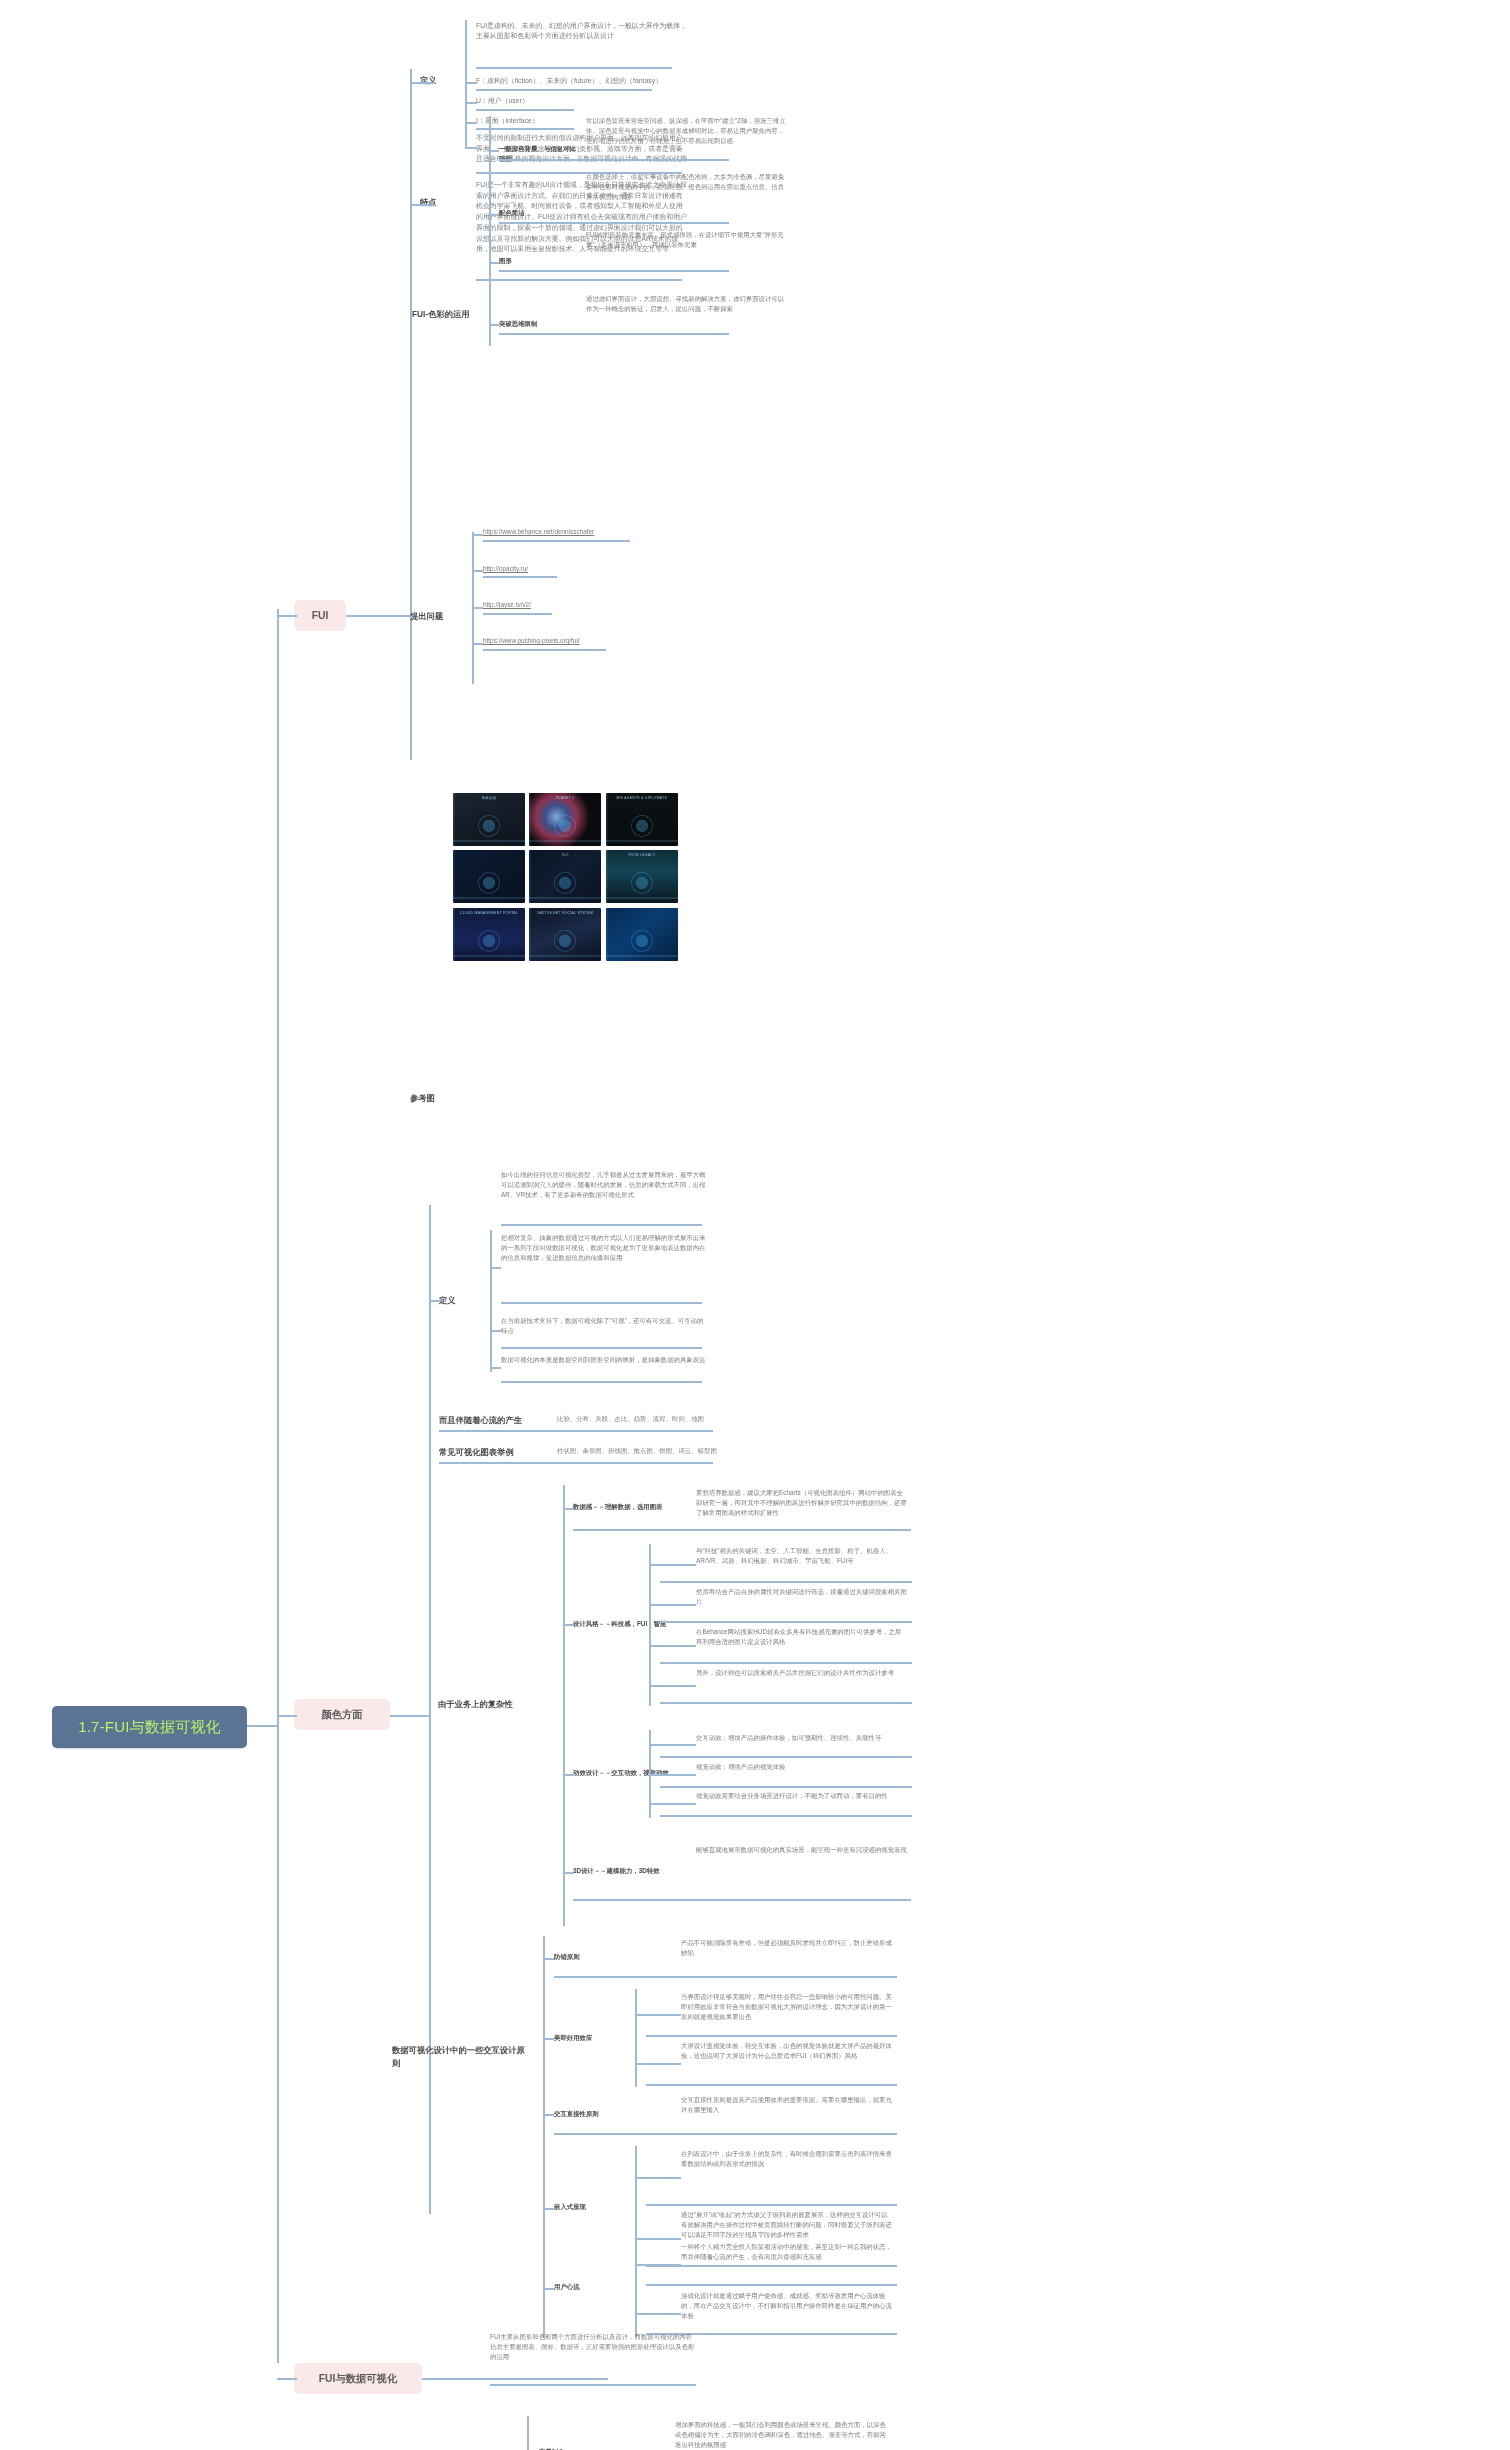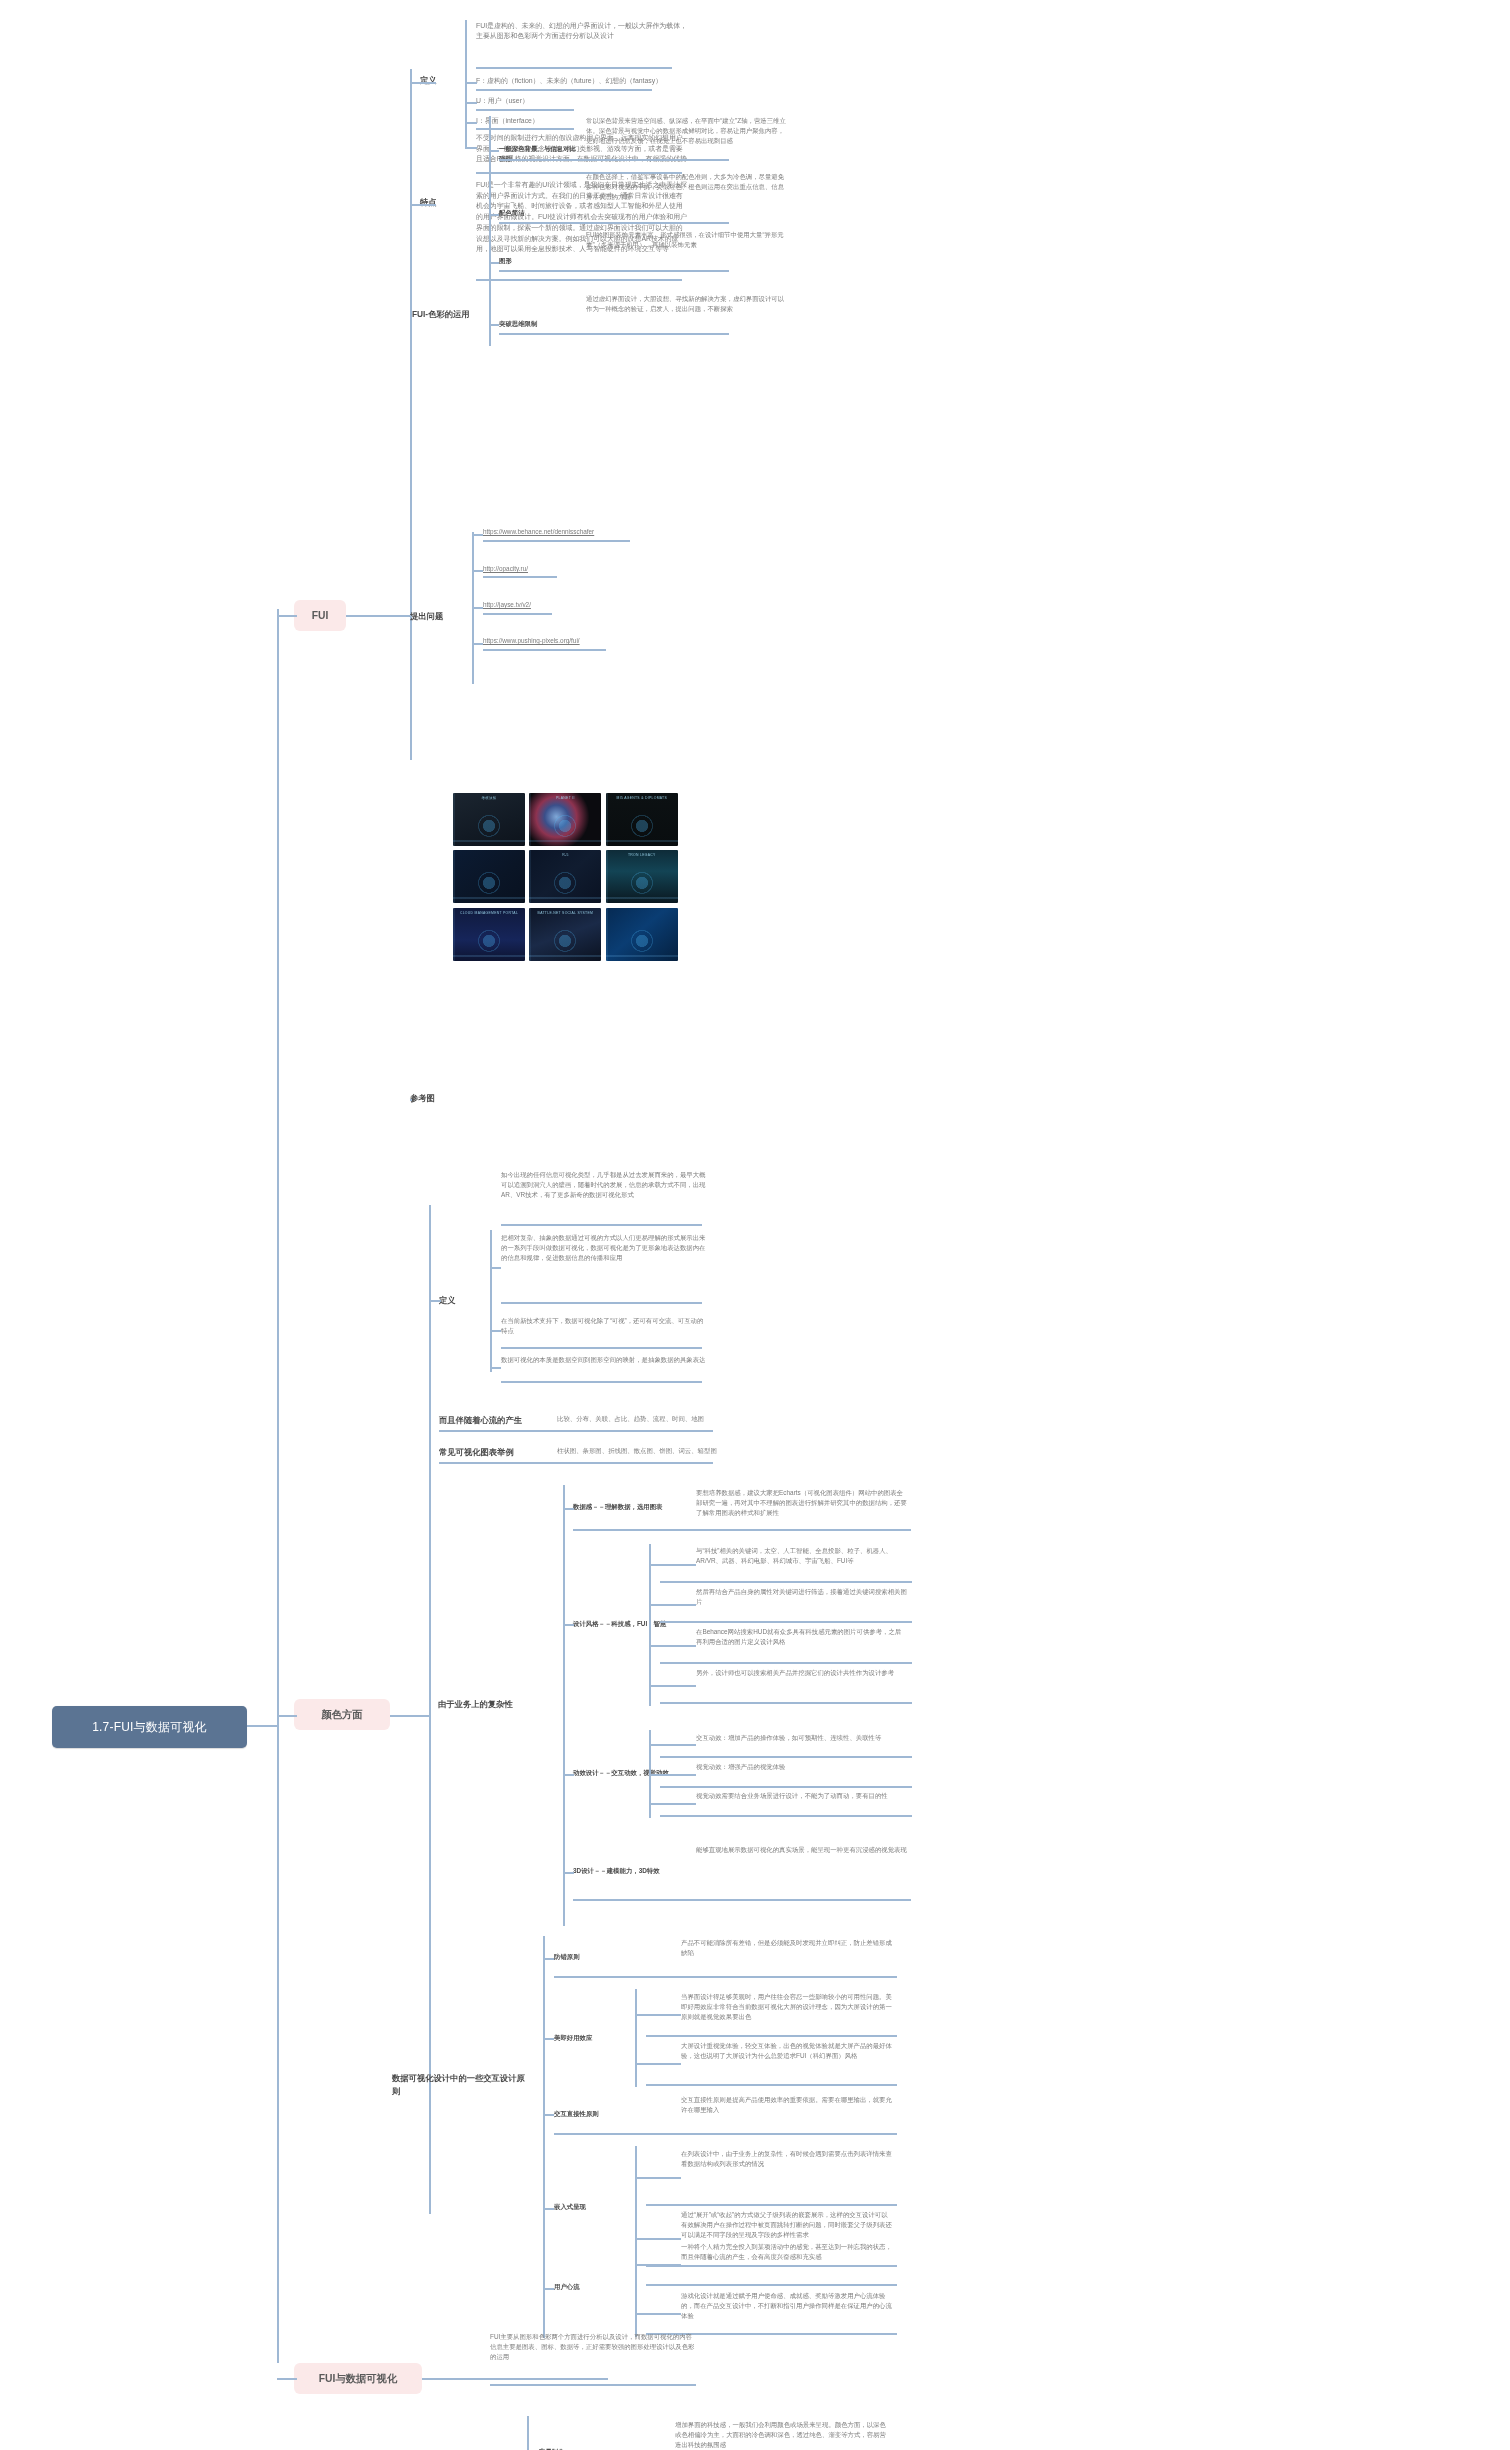--- a/index.html
+++ b/index.html
@@ -31,23 +31,23 @@
   }
   .lnk {
     font-weight: 400;
     color: #7b7b7b;
     font-size: 7.8px;
     text-decoration: underline;
   }
   .root {
     position:absolute;
     background: #5b7493;
-    color:#ffffff;
+    color:#bef264;
     border-radius: 4.9px;
-    font-size: 12px;
+    font-size: 15px;
     font-weight: 400;
     display:flex; align-items:center; justify-content:center;
     letter-spacing: 0.2px;
     box-shadow: 0 0.5px 1px rgba(0,0,0,.15);
   }
   .pill {
     position:absolute;
     background: #fbe9e9;
     color:#5a5a5a;
     border-radius: 5.9px;
@@ -229,21 +229,21 @@
     <div class="node txt" style="left:696px; top:1762px; width:211px;font-size:6.4px;">视觉动效：增强产品的视觉体验</div>
     <div class="hline" style="left:649px; top:1774px; width:47px;"></div>
     <div class="uline" style="left:660px; top:1786px; width:252px;"></div>
     <div class="node txt" style="left:696px; top:1791px; width:211px;font-size:6.4px;">视觉动效需要结合业务场景进行设计，不能为了动而动，要有目的性</div>
     <div class="hline" style="left:649px; top:1803px; width:47px;"></div>
     <div class="uline" style="left:660px; top:1815px; width:252px;"></div>
     <div class="node lbl" style="left:573px; top:1866px; width:113px;font-size:6.4px;">3D设计－－建模能力，3D特效</div>
     <div class="hline" style="left:563px; top:1872px; width:10.8px;"></div>
     <div class="node txt" style="left:696px; top:1845px; width:211px;font-size:6.4px;">能够直观地展示数据可视化的真实场景，能呈现一种更有沉浸感的视觉表现</div>
     <div class="uline" style="left:573px; top:1899px; width:338px;"></div>
-    <div class="node lbl" style="left:392px; top:2044px; width:137px;margin-top:28px;">数据可视化设计中的一些交互设计原则</div>
+    <div class="node lbl" style="left:392px; top:2044px; width:137px;">数据可视化设计中的一些交互设计原则</div>
     <div class="hline" style="left:429px; top:2051px; width:2px;"></div>
     <div class="vline" style="left:543px; top:1936px; height:402px;"></div>
     <div class="node lbl" style="left:554px; top:1952px; width:83px;font-size:6.4px;">防错原则</div>
     <div class="hline" style="left:543px; top:1958px; width:10.8px;"></div>
     <div class="node txt" style="left:681px; top:1938px; width:211px;font-size:6.4px;">产品不可能消除所有差错，但是必须能及时发现并立即纠正，防止差错形成缺陷</div>
     <div class="uline" style="left:554px; top:1976px; width:343px;"></div>
     <div class="node lbl" style="left:554px; top:2033px; width:83px;font-size:6.4px;">美即好用效应</div>
     <div class="hline" style="left:543px; top:2038px; width:10.8px;"></div>
     <div class="vline" style="left:635px; top:1989px; height:98px;"></div>
     <div class="node txt" style="left:681px; top:1992px; width:211px;font-size:6.4px;">当界面设计得足够美观时，用户往往会容忍一些影响较小的可用性问题。美即好用效应非常符合当前数据可视化大屏的设计理念，因为大屏设计的第一原则就是视觉效果要出色</div>

